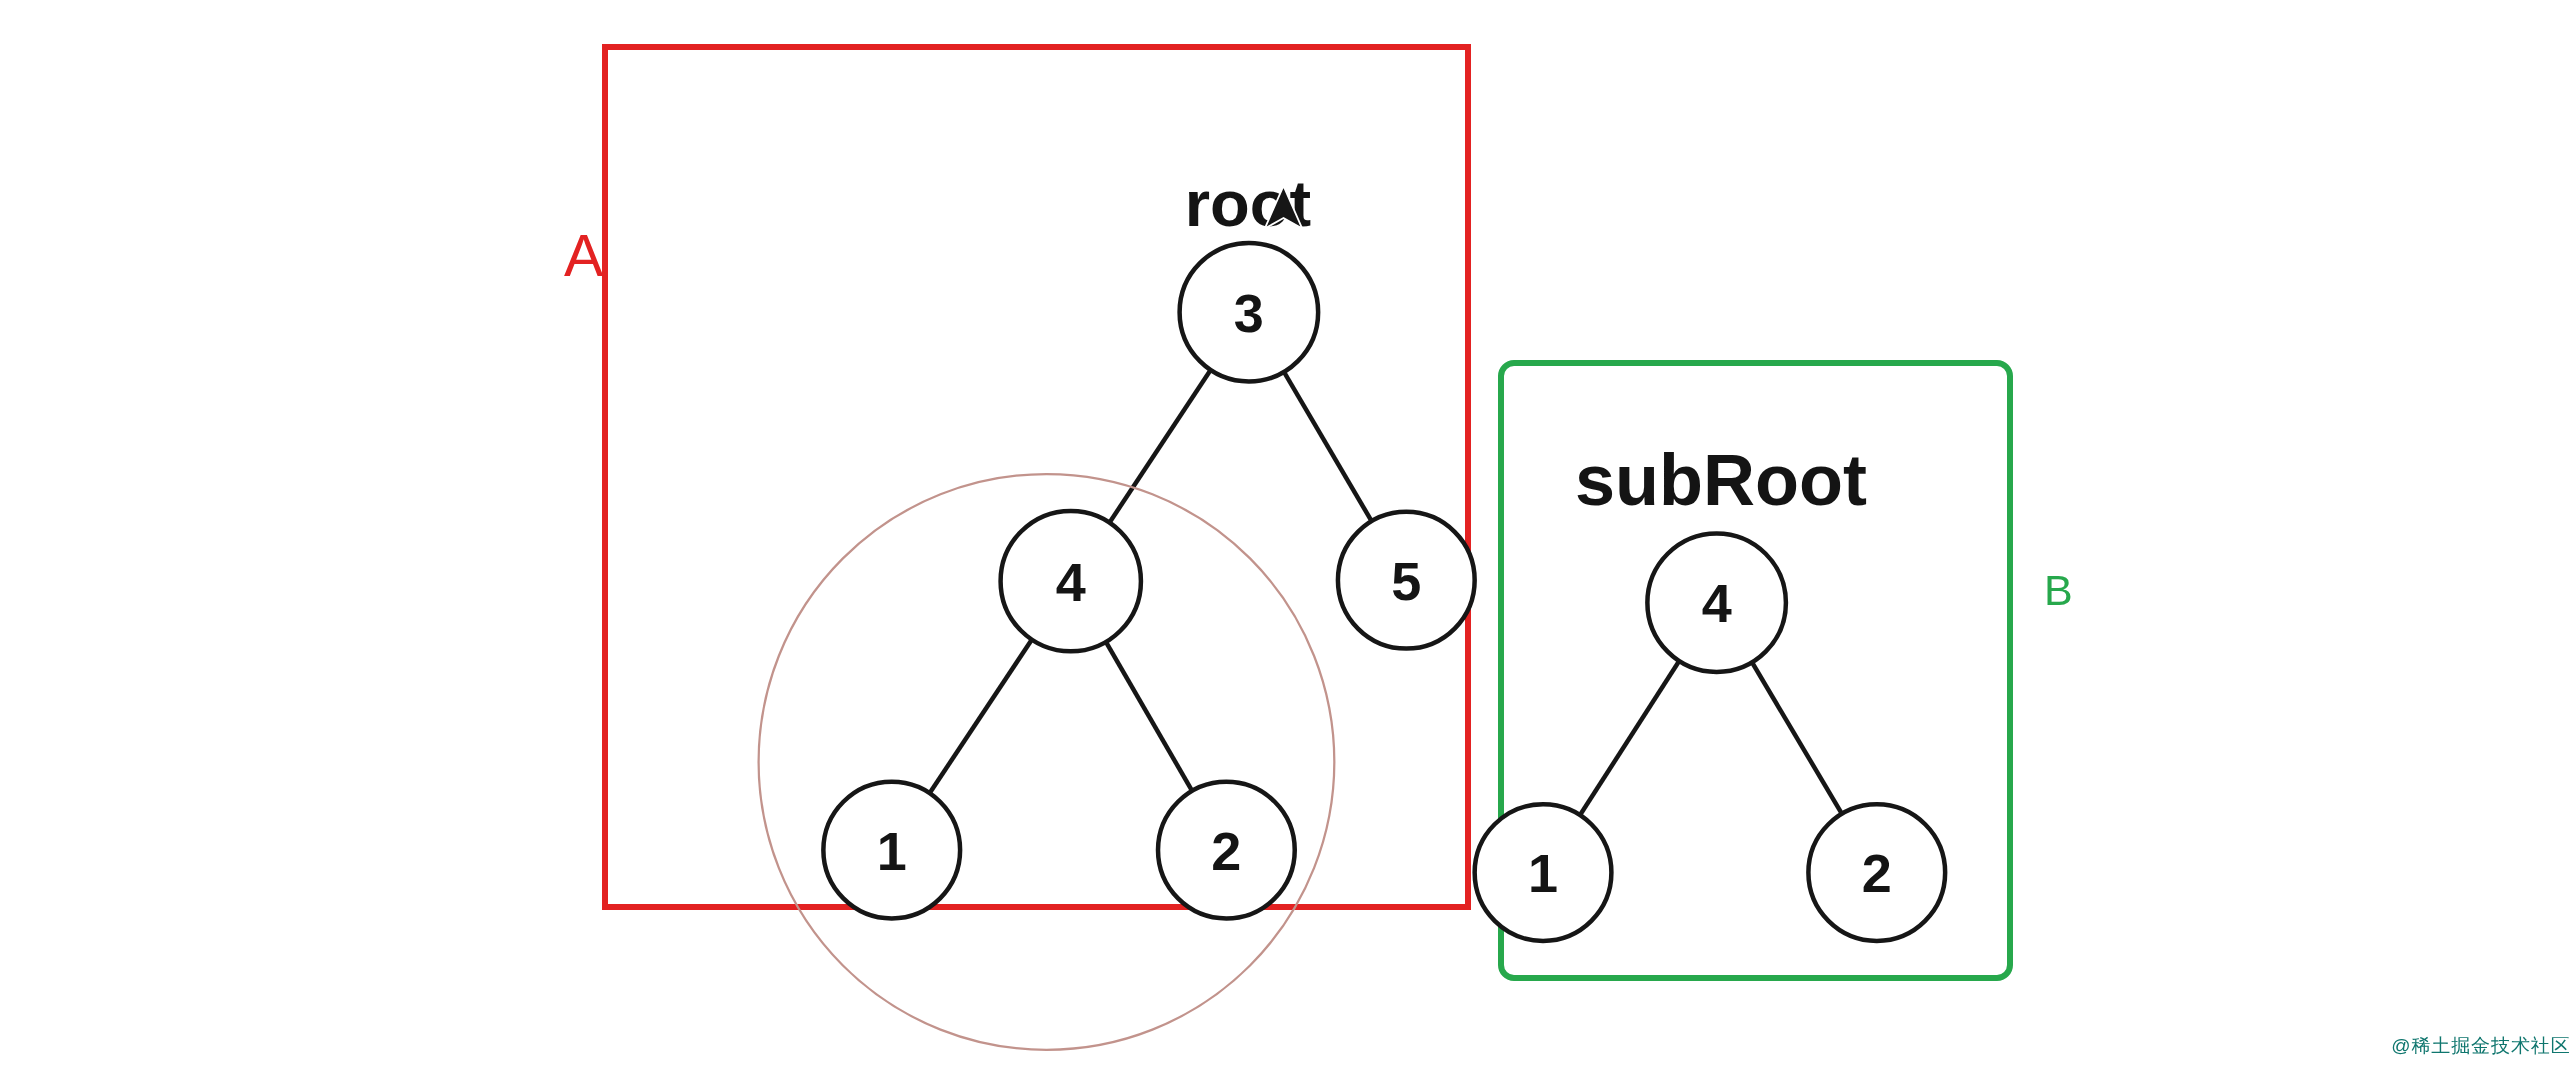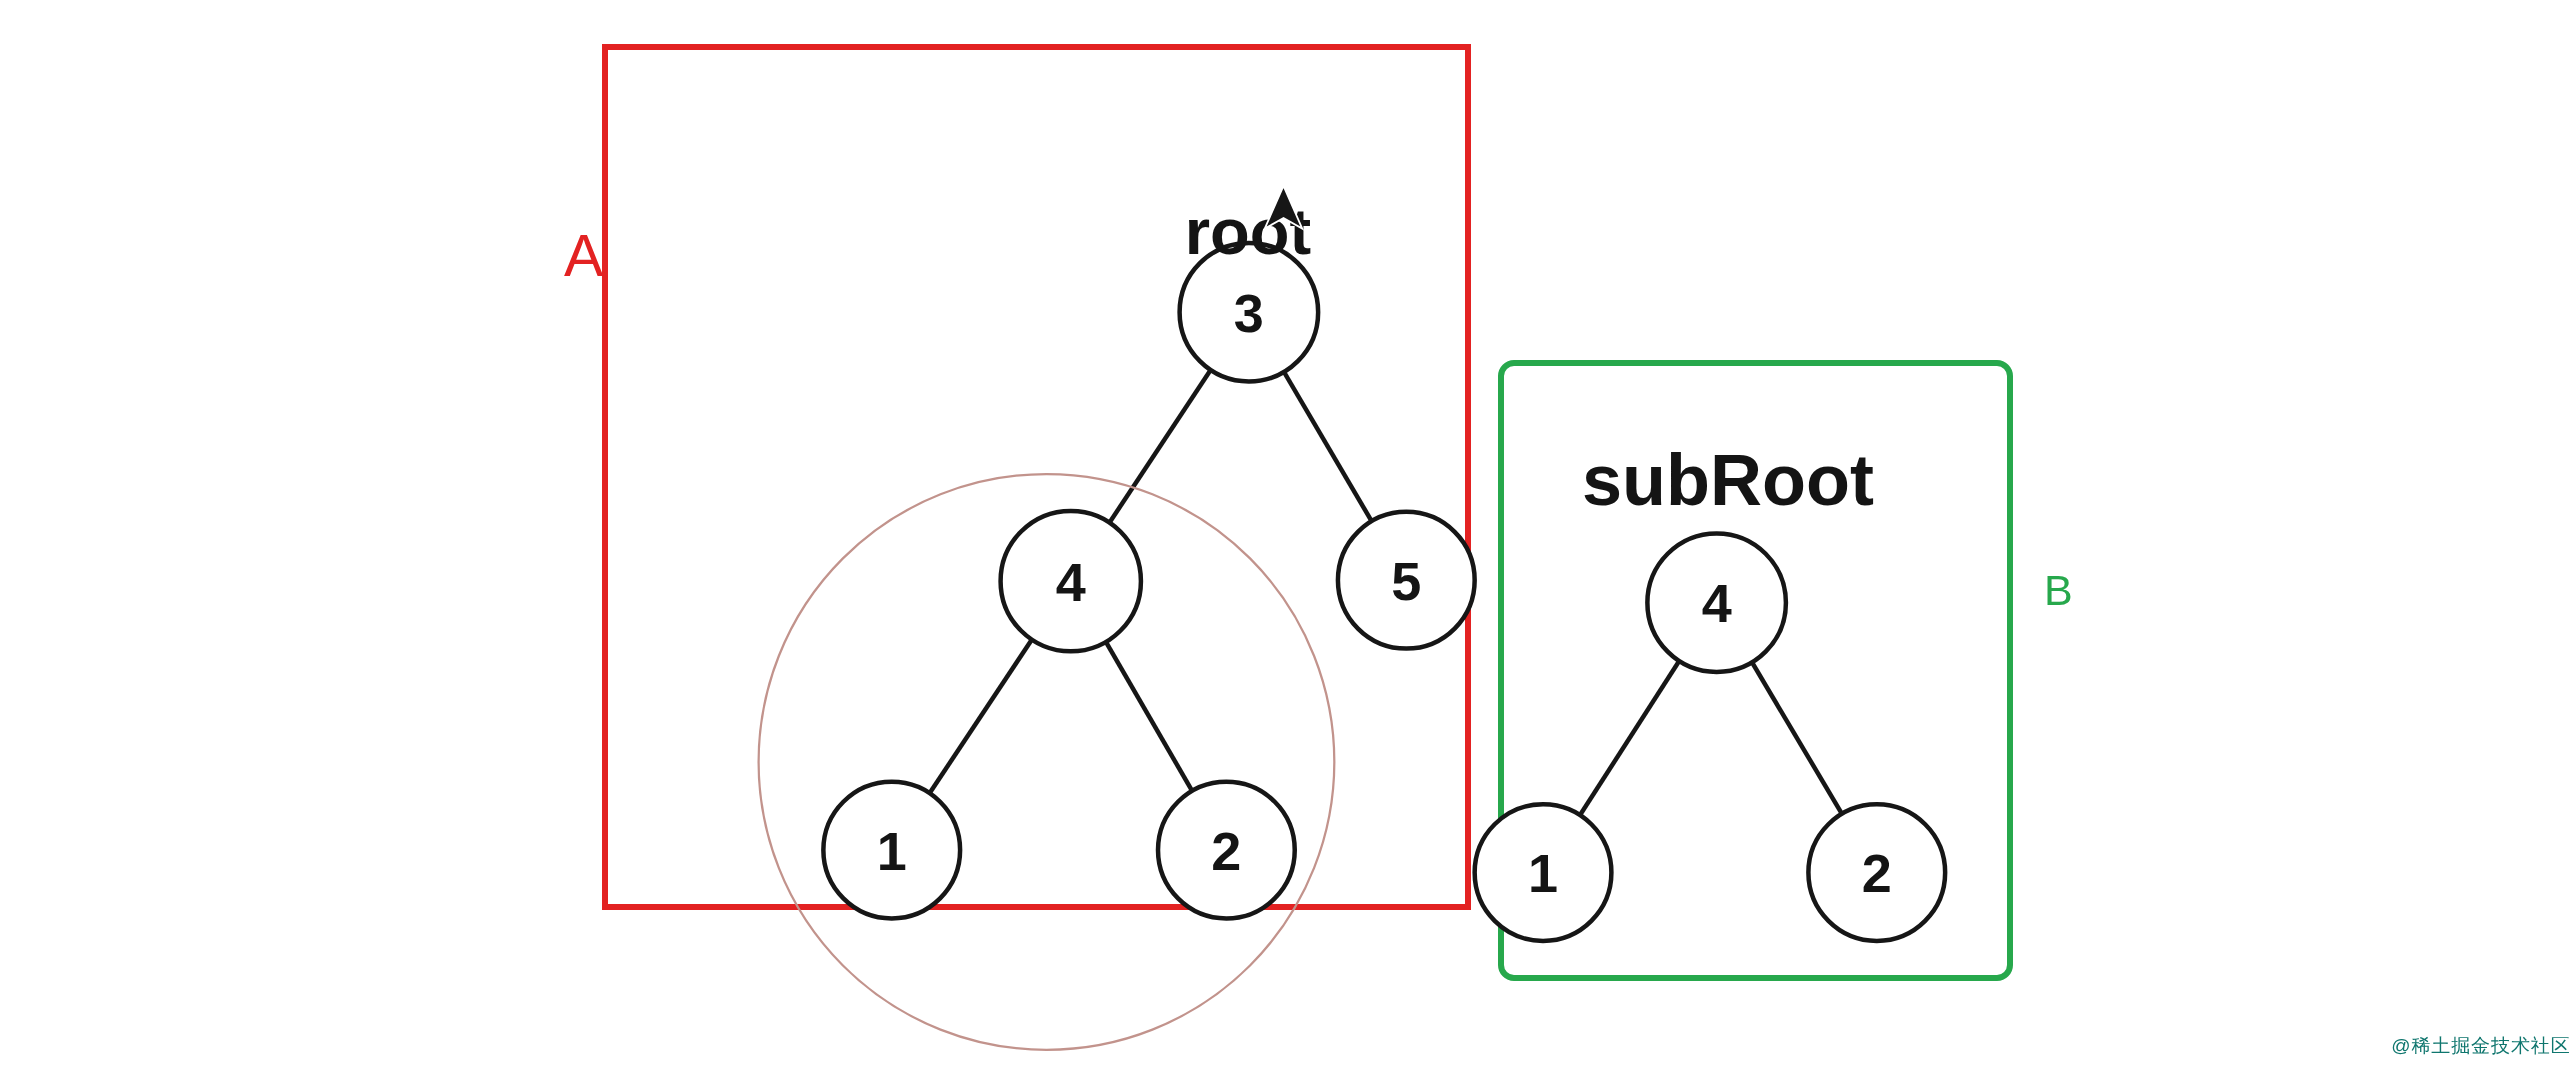--- a/index.html
+++ b/index.html
@@ -4,21 +4,21 @@
 <style>
   html,body{margin:0;padding:0;background:#ffffff;}
   .canvas{position:relative;width:2576px;height:1066px;background:#ffffff;overflow:hidden;
           font-family:"Liberation Sans",sans-serif;}
   .layer-svg{position:absolute;left:0;top:0;z-index:2;}
   .box{position:absolute;box-sizing:border-box;z-index:1;background:transparent;}
   .box-a{border:6.3px solid #e32222;}
   .box-b{border:6.3px solid #27a84c;border-radius:16px;}
   .tree-title{position:absolute;z-index:3;transform:translateX(-50%);
               font-weight:bold;color:#141414;white-space:nowrap;line-height:1;}
-  .title-root{font-size:65px;margin-top:28px;}
+  .title-root{font-size:65px;}
   .title-subroot{font-size:72px;}
   .box-letter{position:absolute;z-index:3;line-height:1;white-space:nowrap;}
   .letter-a{font-size:59px;color:#e32222;}
   .letter-b{font-size:43px;color:#27a84c;}
   .watermark{position:absolute;right:5.4px;bottom:7.2px;z-index:3;font-size:19px;
              color:#0f766e;letter-spacing:0.9px;white-space:nowrap;}
   .cursor{position:absolute;z-index:4;pointer-events:none;}
   svg .edge{stroke:#161616;stroke-width:5;}
   svg .node{fill:#ffffff;stroke:#161616;stroke-width:5;}
   svg .node-label{fill:#141414;font-family:"Liberation Sans",sans-serif;
@@ -53,21 +53,21 @@
       <text x="1363" y="945" dy="0.36em" class="node-label">2</text>
       <circle cx="1908" cy="670" r="77" class="node"></circle>
       <text x="1908" y="670" dy="0.36em" class="node-label">4</text>
       <circle cx="1715" cy="970" r="76" class="node"></circle>
       <text x="1715" y="970" dy="0.36em" class="node-label">1</text>
       <circle cx="2086" cy="970" r="76" class="node"></circle>
       <text x="2086" y="970" dy="0.36em" class="node-label">2</text>
     </svg>
 
   <div class="tree-title title-root" style="left: 1248px; top: 171px;">root</div>
-  <div class="tree-title title-subroot" style="left: 1721px; top: 444px; margin-left: 7px;">subRoot</div>
+  <div class="tree-title title-subroot" style="left: 1721px; top: 444px;">subRoot</div>
 
   <div class="box-letter letter-a" style="left: 564px; top: 227px;">A</div>
   <div class="box-letter letter-b" style="left: 2044px; top: 569px;">B</div>
 
   <svg class="cursor" width="43" height="50" viewBox="0 0 48 56" style="margin-left: -21.6px; left: 1284px; top: 184px;">
     <polygon points="24,2 45,50 24,38 3,50" fill="#161616" stroke="#ffffff" stroke-width="2"></polygon>
   </svg>
 
   <div class="watermark">@稀土掘金技术社区</div>
 

